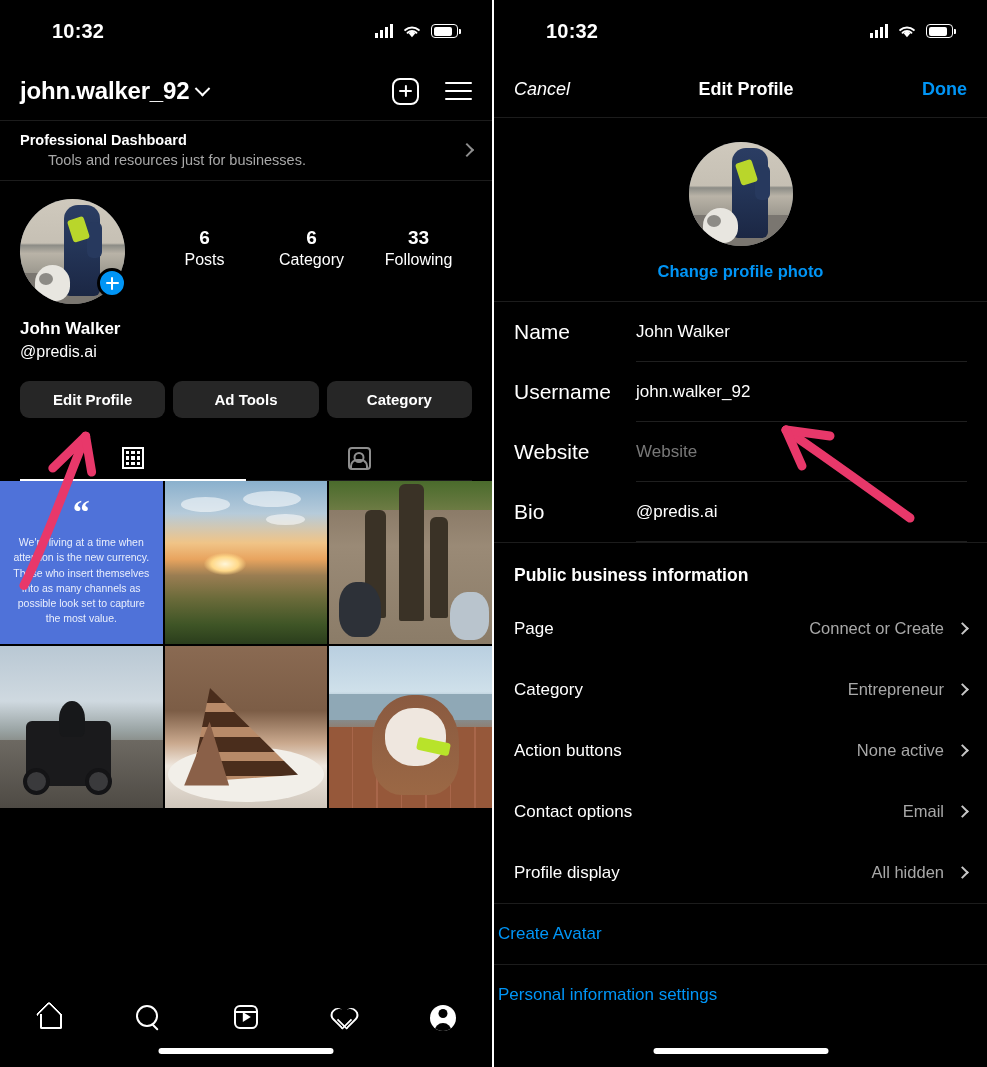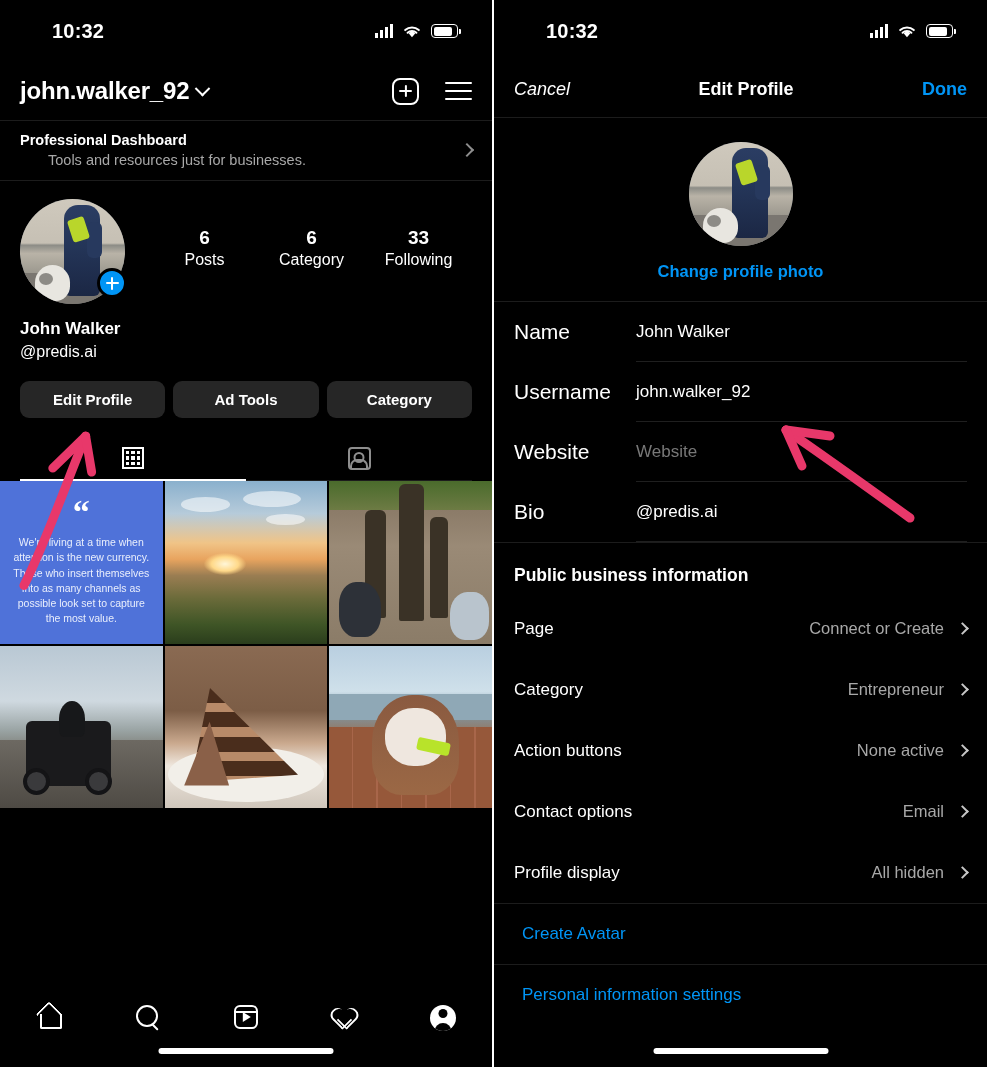--- a/index.html
+++ b/index.html
@@ -304,21 +304,21 @@
     display:flex; align-items:center; justify-content:space-between;
     padding: 0 20px; height: 61px;
   }
   .brow .blabel { color:#fff; font-size: 17px; }
   .brow .bright { display:flex; align-items:center; gap: 14px; }
   .brow .bval { color:#a8a8a8; font-size: 16.5px; }
   .chev-sm { width:9px; height:9px; border-top:2px solid #c7c7c7; border-right:2px solid #c7c7c7;
              transform: rotate(45deg); }
 
   .linkrow {
-    padding: 0 28px; height: 61px; display:flex; align-items:center;
+    padding: 0 4px; height: 61px; display:flex; align-items:center;
     border-top: 1px solid #1c1c1c;
     text-align: right;
   }
   .linkrow a { color:#0095f6; font-size: 17px; text-decoration:none; }
 
   
   .annot { position:absolute; inset:0; pointer-events:none; }
 </style>
 </head>
 <body>

